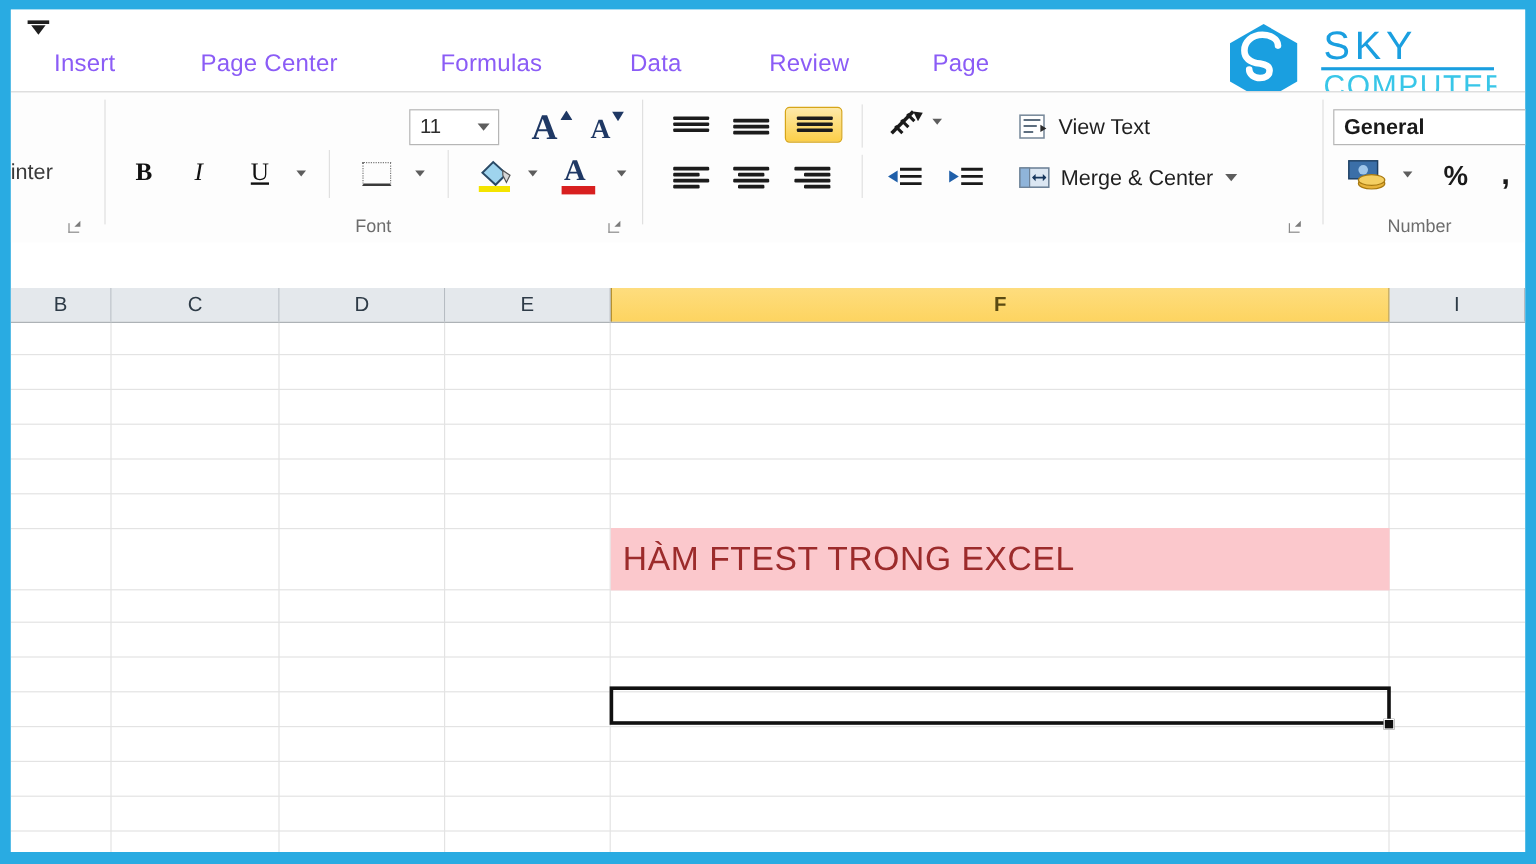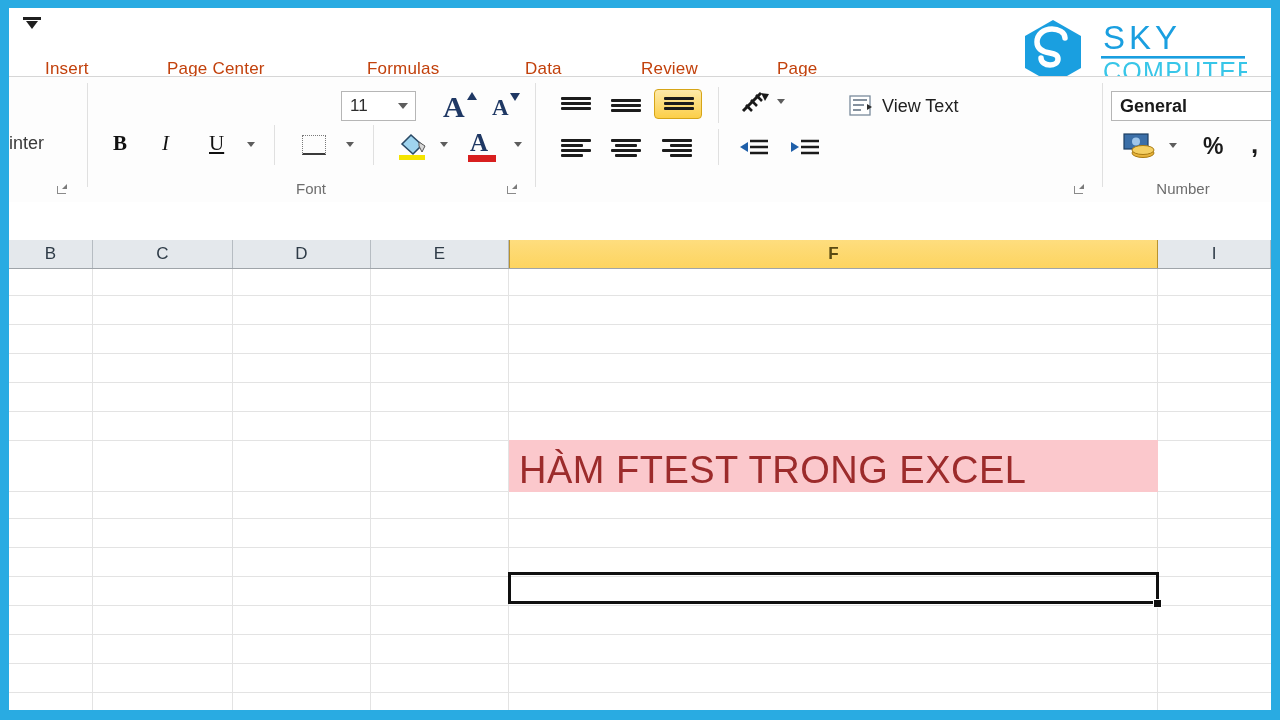--- a/index.html
+++ b/index.html
@@ -33,22 +33,22 @@
   .qat-arrow .bar { position:absolute; left:0; top:0; width:18px; height:3px; background:#1f1f1f; }
   .qat-arrow .tri {
     position:absolute; left:3px; top:4px;
     width:0;height:0;border-left:6px solid transparent;border-right:6px solid transparent;
     border-top:8px solid #1f1f1f;
   }
 
   .tabs { position:absolute; left:0; top:34px; height:34px; }
   .tab {
     position:absolute; top:0;
-    font-size:17px; color:#c2410c; letter-spacing:.2px;
-    white-space:nowrap; cursor:pointer;margin-top:17px;
+    font-size:20px; color:#8b5cf6; letter-spacing:.2px;
+    white-space:nowrap; cursor:pointer;
   }
 
   
   .logo { position:absolute; right:24px; top:10px; width:232px; height:66px; }
   .logo svg { display:block; }
 
   
   .ribbon-body {
     position:absolute; left:0; top:68px; width:1262px; height:126px;
     background:#fdfdfd;
@@ -162,22 +162,22 @@
     color:#5a4a12; font-weight:bold;
   }
 
   .rows { position:absolute; left:0; top:29px; width:100%; bottom:0; }
   .rowline { position:absolute; left:0; width:100%; height:1px; background:#e3e3e3; }
   .colline { position:absolute; top:0; bottom:0; width:1px; background:#e3e3e3; }
 
   .cell-title {
     position:absolute;
     background:#fbc8cc;
-    display:flex; align-items:flex-end;
-    font-size:38px; letter-spacing:.5px;
+    display:flex; align-items:center;
+    font-size:28px; letter-spacing:.5px;
     color:#9c2b2b;
     white-space:nowrap;
     cursor:pointer;
   }
   .active-cell {
     position:absolute;
     border:3px solid #101010;
     background:transparent;
     cursor:pointer;
   }
@@ -380,20 +380,31 @@
 
       <div class="wrap-row" style="left:313px;top:18px">
         <svg width="24" height="22">
           <rect x="1" y="1" width="20" height="19" fill="#fff" stroke="#7a8b9c" stroke-width="1.3"></rect>
           <path d="M4 5 h14 M4 10 h11 M4 15 h8" stroke="#5d6e7f" stroke-width="1.6"></path>
           <path d="M18 9 l5 3 -5 3z" fill="#2c2c2c"></path>
         </svg>
         <span class="t">View Text</span>
       </div>
 
+      <div class="wrap-row" style="left:313px;top:60px">
+        <svg width="26" height="22">
+          <rect x="1" y="3" width="24" height="16" fill="#dbe6f2" stroke="#6d8197" stroke-width="1.3"></rect>
+          <rect x="1" y="3" width="8" height="16" fill="#8fb4da" stroke="#6d8197" stroke-width="1"></rect>
+          <path d="M12 11 h10" stroke="#17365d" stroke-width="1.6"></path>
+          <path d="M14 8 l-3 3 3 3z" fill="#17365d"></path>
+          <path d="M20 8 l3 3 -3 3z" fill="#17365d"></path>
+        </svg>
+        <span class="t">Merge &amp; Center</span>
+        <span class="caret" style="margin-left:10px;margin-right:0"></span>
+      </div>
 
       <div class="dlg" style="right:14px">
           <i></i>
         </div>
     </div>
     <div class="grp-sep" style="left:1093px"></div>
 
     <div class="grp" style="left:1094px;width:168px">
       <div class="numbox" style="left:8px;top:14px;width:175px;height:30px">
         <span>General</span>

